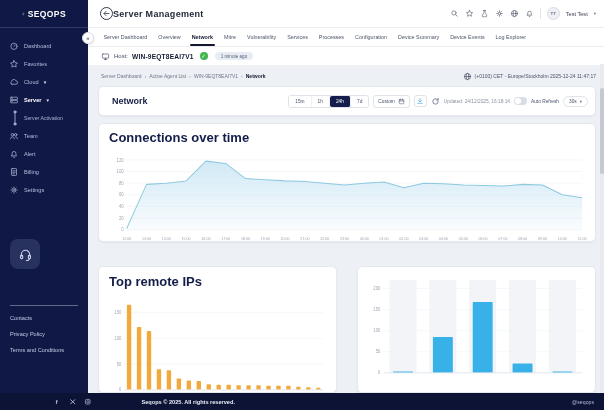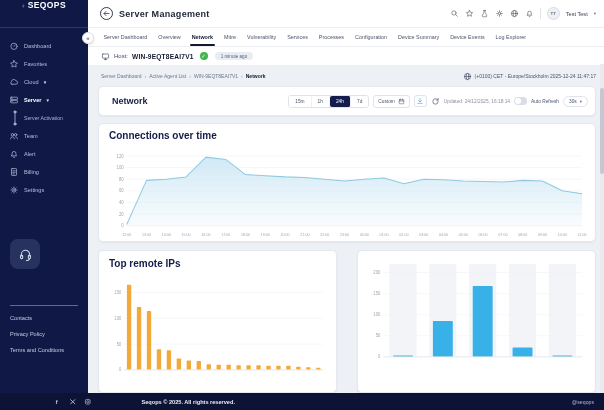--- a/index.html
+++ b/index.html
@@ -2,41 +2,41 @@
 <html><head>
 <meta charset="utf-8">
 <style>
   html,body{margin:0;padding:0}
   body{width:604px;height:410px;overflow:hidden;font-family:"Liberation Sans",sans-serif;background:#fff;-webkit-font-smoothing:antialiased}
   .app{width:604px;height:410px;display:flex;flex-direction:column;position:relative}
   .body-row{display:flex;flex:1;min-height:0}
 
   
   .sidebar{width:88px;flex-shrink:0;background:#101945;color:#bcc4e2;display:flex;flex-direction:column;position:relative}
-  .logo-row{height:27px;display:flex;align-items:flex-start;gap:3px;padding:0 22px;border-bottom:1px solid rgba(255,255,255,.14)}
+  .logo-row{height:27px;display:flex;align-items:center;gap:3px;padding:0 22px;border-bottom:1px solid rgba(255,255,255,.14)}
   .logo-mark{width:12px;height:12px;display:flex}
   .logo-mark svg{width:100%;height:100%}
   .logo-text{font-size:8.5px;font-weight:bold;color:#fff;letter-spacing:.4px}
   .side-nav{padding:9px 0 0 9px;display:flex;flex-direction:column}
   .side-item{height:18px;display:flex;align-items:center;gap:5px;font-size:5.6px;color:#b6bedd;cursor:pointer}
   .side-item .s-icon{width:10px;height:10px;display:flex;flex-shrink:0}
   .side-item svg{width:100%;height:100%;fill:none;stroke:currentColor;stroke-width:1.1;stroke-linecap:round;stroke-linejoin:round}
   .side-item.active .s-label{color:#fff;font-weight:bold}
   .side-item.sub{font-size:5.2px;color:#aab3d6}
   .side-item .tree{width:8px;height:16px;display:flex;flex-shrink:0;margin-left:2px}
   .s-caret{font-size:5px;color:#dfe4f5}
   .support-btn{margin:40px 0 0 10px;width:30px;height:30px;border-radius:8px;background:#28325f;border:none;color:#d2d8f0;display:flex;align-items:center;justify-content:center;cursor:pointer}
   .support-btn svg{width:15px;height:15px;fill:none;stroke:currentColor;stroke-width:1.1;stroke-linecap:round;stroke-linejoin:round}
   .side-div2{margin:36px 10px 0 10px;border-top:1px solid rgba(255,255,255,.35)}
   .side-links{padding:9px 0 0 10px;display:flex;flex-direction:column;gap:10px}
   .side-links a{font-size:5.6px;color:#c3cae6;text-decoration:none;cursor:pointer}
 
   
   .main{flex:1;display:flex;flex-direction:column;min-width:0;position:relative}
-  .topbar{height:27px;background:#fff;border-bottom:1px solid #ececf1;display:flex;align-items:center;gap:6px;padding:0 8px 0 12px}
+  .topbar{height:27px;background:#fff;border-bottom:1px solid #ececf1;display:flex;align-items:center;padding:0 8px 0 12px}
   .back-btn{width:13px;height:13px;border-radius:50%;border:1px solid #343b4e;background:#fff;display:flex;align-items:center;justify-content:center;padding:0;cursor:pointer;color:#343b4e}
   .back-btn svg{width:9px;height:9px;fill:none;stroke:currentColor;stroke-width:1.4;stroke-linecap:round;stroke-linejoin:round}
   .page-title{font-size:9px;font-weight:bold;color:#1d2535;letter-spacing:.3px;margin:0}
   .top-icons{margin-left:auto;display:flex;align-items:center;gap:6px;color:#5e6472}
   .t-icon{width:9px;height:9px;display:flex;cursor:pointer}
   .t-icon svg{width:100%;height:100%;fill:none;stroke:currentColor;stroke-width:1.2;stroke-linecap:round;stroke-linejoin:round}
   .top-divider{width:1px;height:11px;background:#e2e4e9}
   .avatar{width:11px;height:11px;border-radius:50%;background:#eef0f4;border:1px solid #d9dce4;color:#6e7588;font-size:4.4px;font-weight:bold;display:flex;align-items:center;justify-content:center}
   .user-name{font-size:5.6px;color:#3d4455}
   .user-caret{font-size:4.5px;color:#6e7588}
@@ -78,23 +78,23 @@
   .dl{color:#38a6e8}
   .plain-btn{border:none;background:none;padding:0;color:#4a5470;cursor:pointer;display:flex}
   .plain-btn .t-icon{width:9px;height:9px}
   .updated{font-size:4.8px;color:#8b91a1;white-space:nowrap}
   .toggle{width:13px;height:7.5px;border-radius:4px;background:#d9dde5;position:relative;cursor:pointer;flex-shrink:0}
   .toggle::after{content:"";position:absolute;left:1px;top:1px;width:5.5px;height:5.5px;border-radius:50%;background:#fff}
   .auto-label{font-size:4.8px;color:#4a5470;white-space:nowrap}
   .select{border:1px solid #e0e3ea;border-radius:7px;font-size:4.8px;color:#4a5470;padding:2px 5px;display:flex;align-items:center;gap:3px;cursor:pointer;background:#fff}
 
   .conn-card{margin-top:7px;padding:6px 8px 2px 10px;height:119px;box-sizing:border-box;flex-shrink:0}
-  .card-title{font-size:10px;font-weight:bold;color:#141d49;margin:0 0 2px}
+  .card-title{font-size:13px;font-weight:bold;color:#141d49;margin:0 0 2px}
   #chart-conn{width:100%;height:97px;display:block}
-  .bottom-grid{display:flex;gap:20px;margin-top:8px;flex:1;min-height:0}
+  .bottom-grid{display:flex;gap:20px;margin-top:24px;flex:1;min-height:0}
   .half-card{flex:1;min-width:0;padding:7px 8px 4px 10px;box-sizing:border-box;overflow:hidden}
   .half-card svg{width:100%;height:106px;display:block}
 
   .collapse-btn{position:absolute;left:82px;top:32px;width:12px;height:12px;border-radius:50%;background:#fff;border:1px solid #dfe2ea;box-shadow:0 1px 2px rgba(0,0,0,.15);font-size:6px;line-height:10px;color:#39405a;text-align:center;padding:0;cursor:pointer;z-index:5}
 
   .scrollbar{position:absolute;right:0;top:64px;bottom:0;width:4px;background:#e9eaef}
   .scroll-thumb{width:4px;height:86px;background:#c5c8d2;border-radius:2px;margin-top:24px}
 
   
   .footer{height:17px;background:#0d1334;display:flex;align-items:center;gap:8px;padding:0 10px 0 53px;flex-shrink:0}

